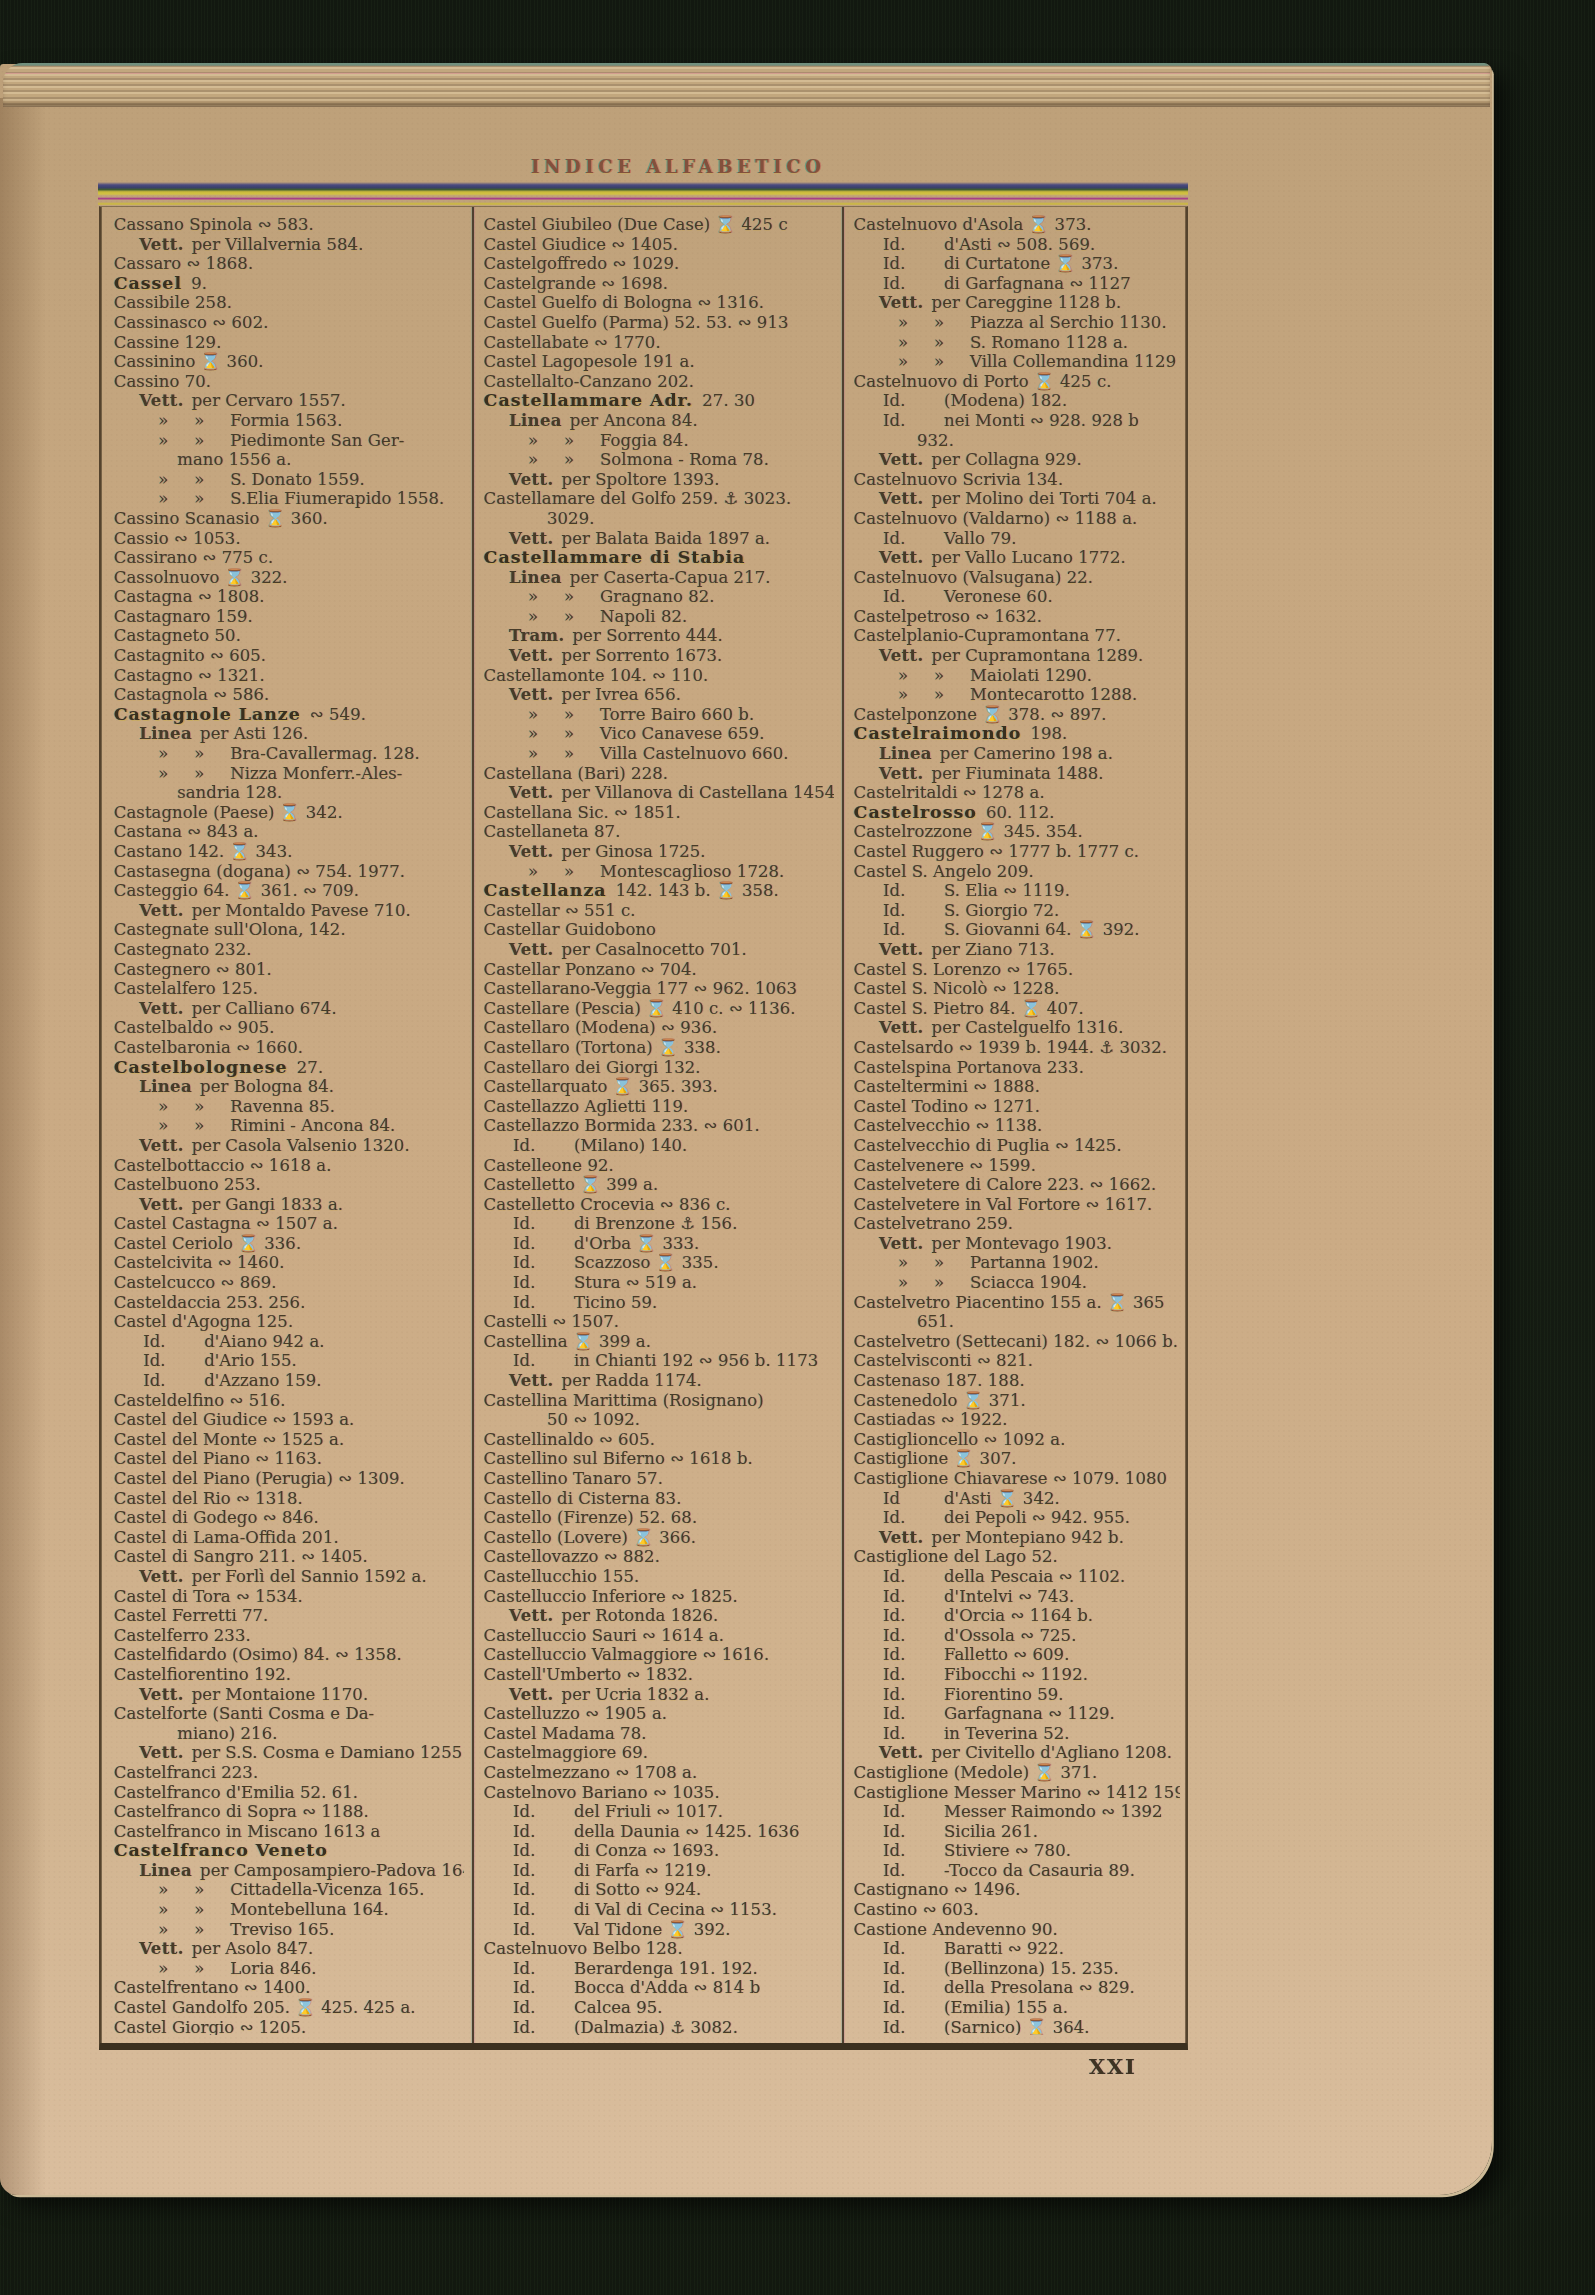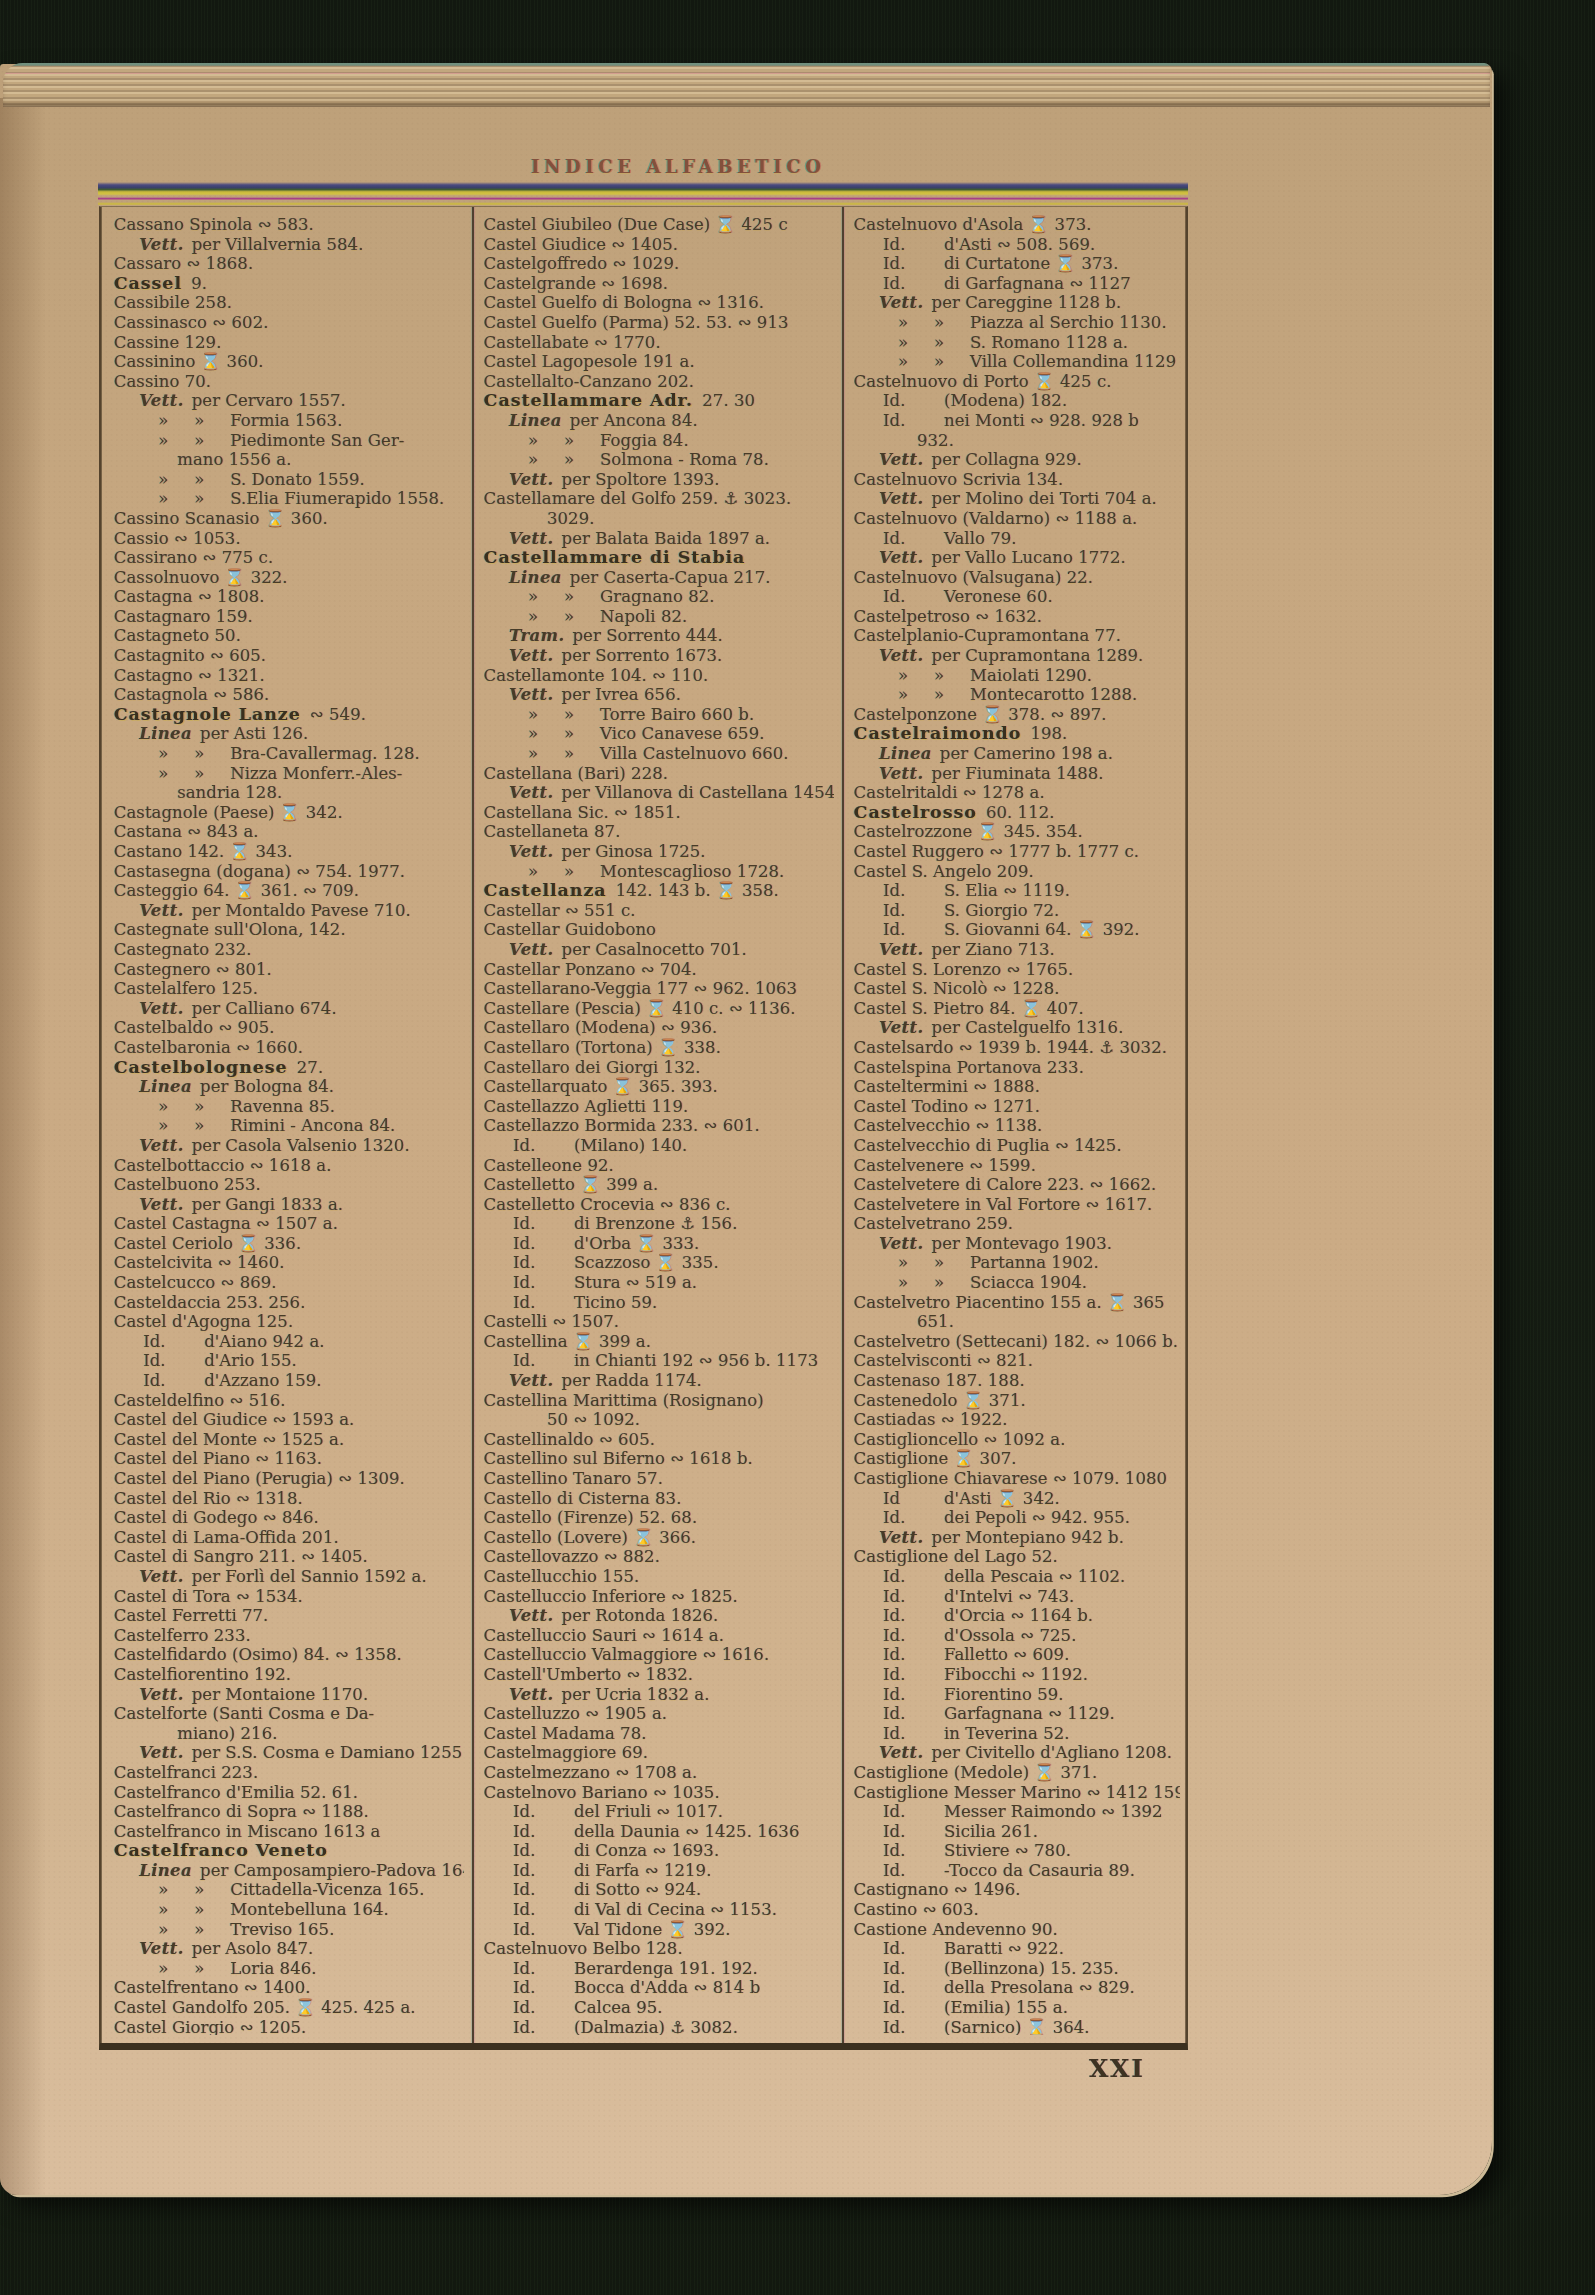--- a/index.html
+++ b/index.html
@@ -51,30 +51,30 @@
   .vdiv.d2{left:742px}
   
   .col{position:absolute;top:8px;height:1820px;overflow:hidden;
     font-size:16.6px;color:#473b28;}
   .col.c1{left:9.2px;width:355px}
   .col.c2{left:379px;width:355px}
   .col.c3{left:749px;width:331px}
   .line{white-space:nowrap;line-height:19.6px;padding-left:4.6px;
     text-shadow:0.7px 0 rgba(168,40,125,.26), -0.7px 0 rgba(0,145,150,.28), 0 0.7px rgba(205,170,30,.16);}
   .s-v{padding-left:30px}
-  .pfx-v{font-style:italic;font-weight:bold;margin-right:8px;letter-spacing:0.3px}
+  .pfx-v{font-weight:bold;margin-right:8px;letter-spacing:0.3px}
   .s-g{padding-left:49px}
   .gl{display:inline-block;width:36px}
   .s-i{padding-left:34px}
   .lbl{display:inline-block;min-width:61px}
   .s-w{padding-left:68px}
   .pfx-b{font-weight:bold;font-size:17.5px;letter-spacing:0.9px;margin-right:9.2px;color:#392f1e;
     text-shadow:1.1px 0.6px 0 rgba(205,180,40,.32), -0.9px 0 rgba(0,140,150,.3), 0.9px 0 rgba(170,40,120,.3);}
   
-  .pageno{position:absolute;left:1089px;top:1990px;font-size:25px;font-weight:bold;
+  .pageno{position:absolute;left:1089px;top:1990px;font-size:21px;font-weight:bold;
     letter-spacing:1.7px;color:#3e3322;
     text-shadow:0.6px 0 rgba(168,40,125,.25), -0.6px 0 rgba(0,145,150,.25);}
 </style>
 </head>
 <body>
 
 <div class="stage">
   <div class="page">
     <div class="edge-top"></div>
     <div class="hdr">INDICE ALFABETICO</div>

